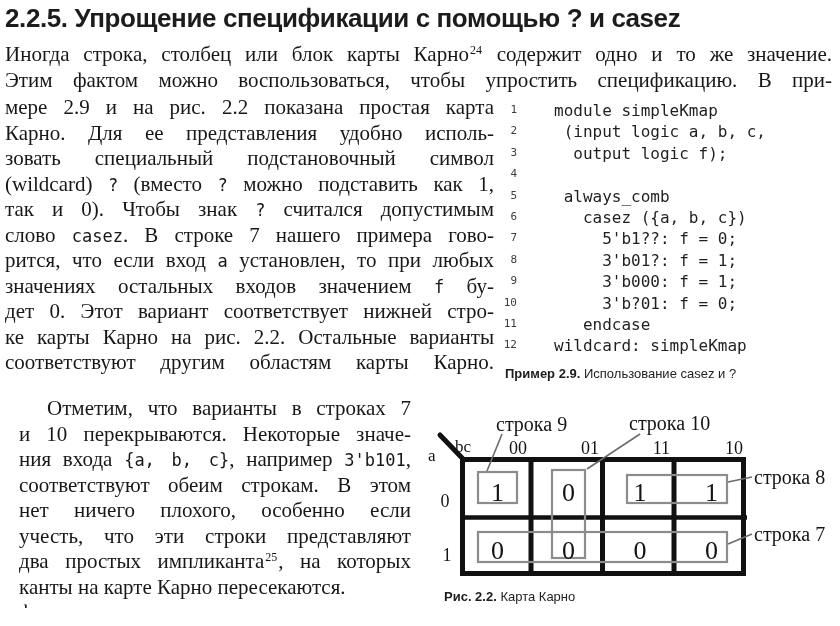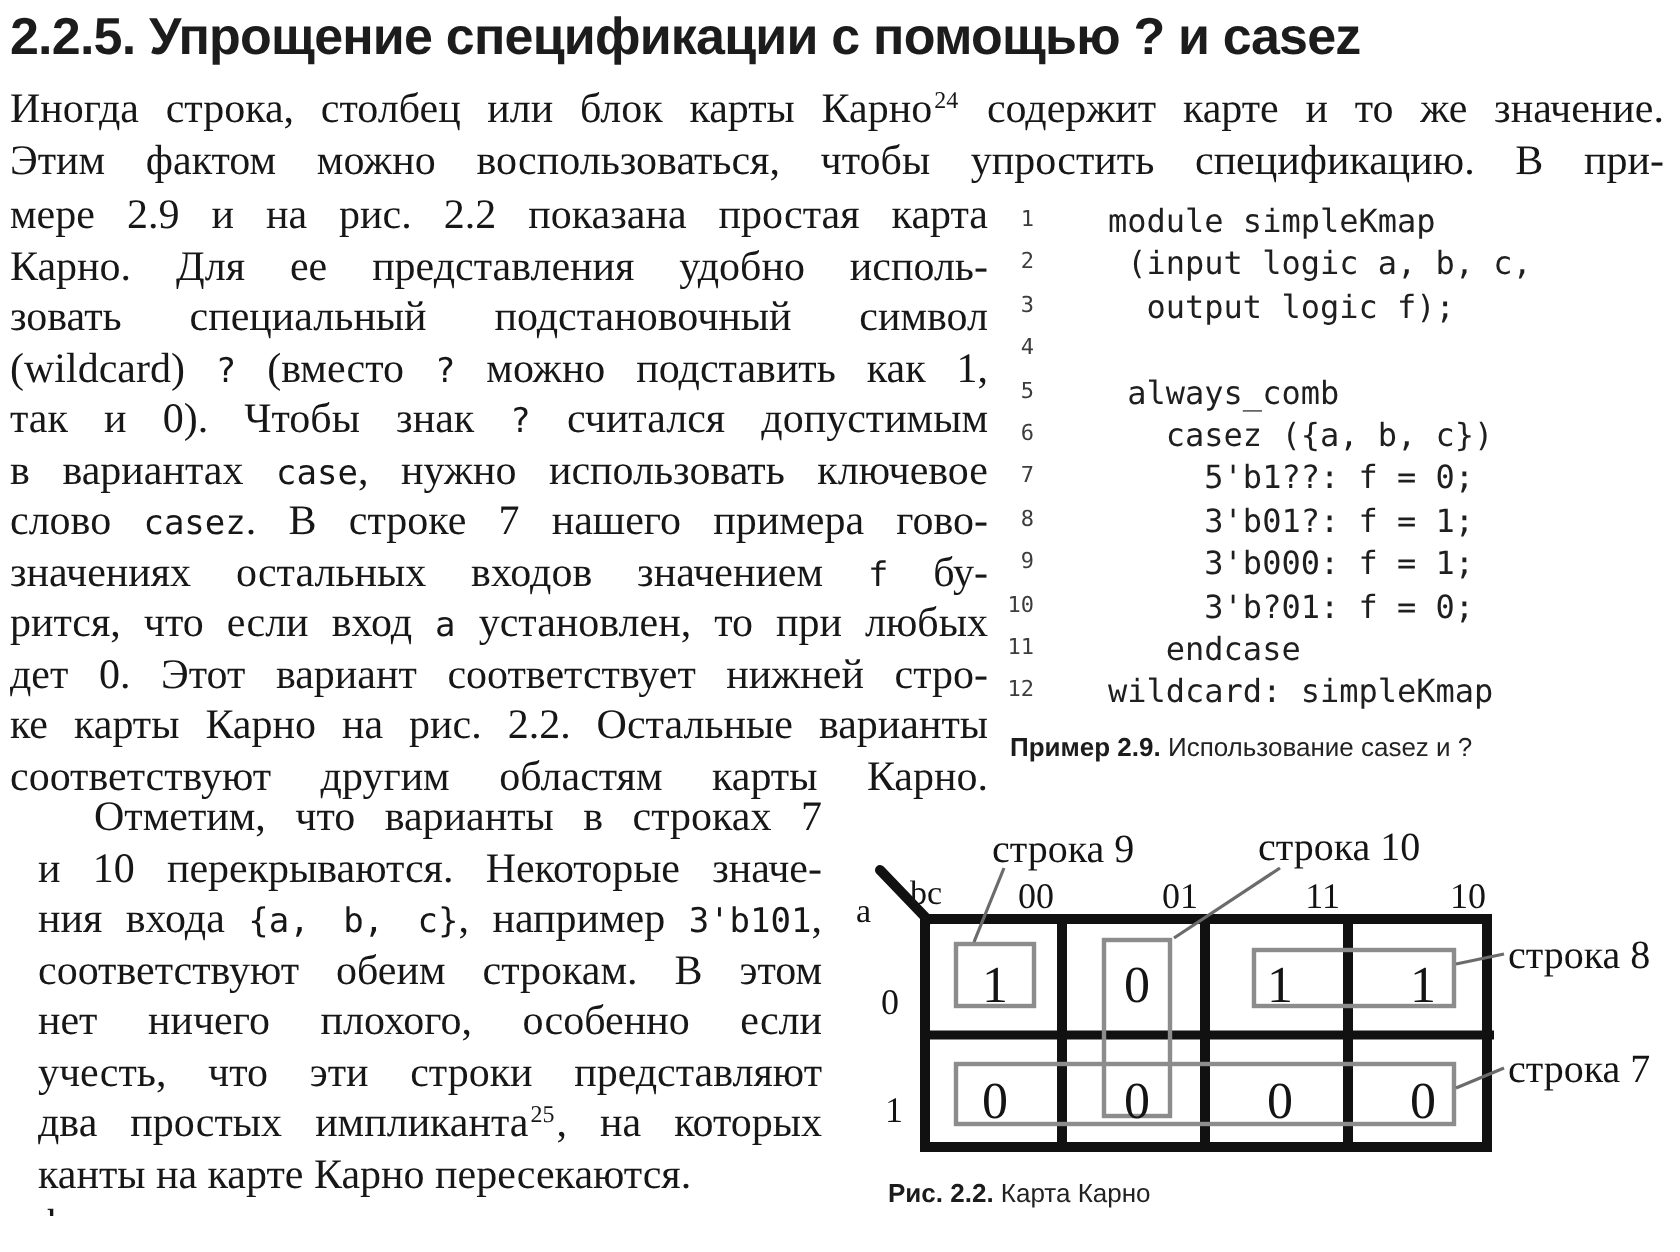--- a/index.html
+++ b/index.html
@@ -37,34 +37,33 @@
   .ser26{font-family:"Liberation Serif",serif;font-size:26px;}
 </style>
 </head>
 <body>
 
 <div class="page">
 
   <h1 class="title">2.2.5. Упрощение спецификации с помощью ? и casez</h1>
 
   <div class="textblock" style="left:5px;top:42px;width:827px;">
-      <div class="tline"><span>Иногда строка, столбец или блок карты Карно</span><span class="sup">24</span><span> содержит карте и то же значение.</span></div>
+      <div class="tline"><span>Иногда строка, столбец или блок карты Карно</span><span class="sup">24</span><span> содержит одно и то же значение.</span></div>
       <div class="tline"><span>Этим фактом можно воспользоваться, чтобы упростить спецификацию. В при-</span></div>
     </div>
 
   <div class="textblock" style="left:5px;top:95px;width:489px;">
       <div class="tline"><span>мере 2.9 и на рис. 2.2 показана простая карта</span></div>
       <div class="tline"><span>Карно. Для ее представления удобно исполь-</span></div>
       <div class="tline"><span>зовать специальный подстановочный символ</span></div>
       <div class="tline"><span>(wildcard) </span><span class="mono">?</span><span> (вместо </span><span class="mono">?</span><span> можно подставить как 1,</span></div>
       <div class="tline"><span>так и 0). Чтобы знак </span><span class="mono">?</span><span> считался допустимым</span></div>
-      <div class="tline"><span>в вариантах </span><span class="mono">case</span><span>, нужно использовать ключевое</span></div>
       <div class="tline"><span>слово </span><span class="mono">casez</span><span>. В строке 7 нашего примера гово-</span></div>
+      <div class="tline"><span>рится, что если вход </span><span class="mono">a</span><span> установлен, то при любых</span></div>
       <div class="tline"><span>значениях остальных входов значением </span><span class="mono">f</span><span> бу-</span></div>
-      <div class="tline"><span>рится, что если вход </span><span class="mono">a</span><span> установлен, то при любых</span></div>
       <div class="tline"><span>дет 0. Этот вариант соответствует нижней стро-</span></div>
       <div class="tline"><span>ке карты Карно на рис. 2.2. Остальные варианты</span></div>
       <div class="tline"><span>соответствуют другим областям карты Карно.</span></div>
     </div>
 
   <div class="textblock" style="left:19px;top:396px;width:392px;">
       <div class="tline indent"><span>Отметим, что варианты в строках 7</span></div>
       <div class="tline"><span>и 10 перекрываются. Некоторые значе-</span></div>
       <div class="tline"><span>ния входа </span><span class="mono">{a, b, c}</span><span>, например </span><span class="mono">3'b101</span><span>,</span></div>
       <div class="tline"><span>соответствуют обеим строкам. В этом</span></div>

